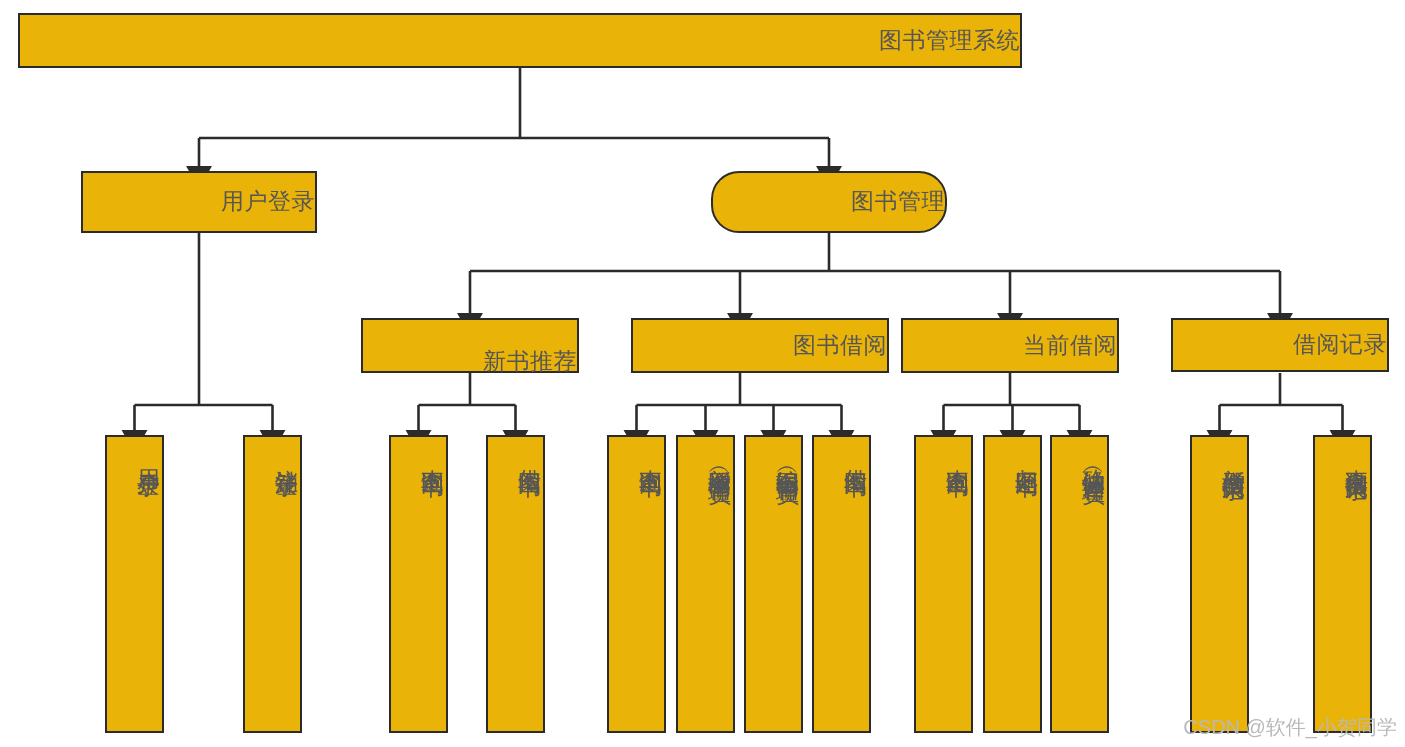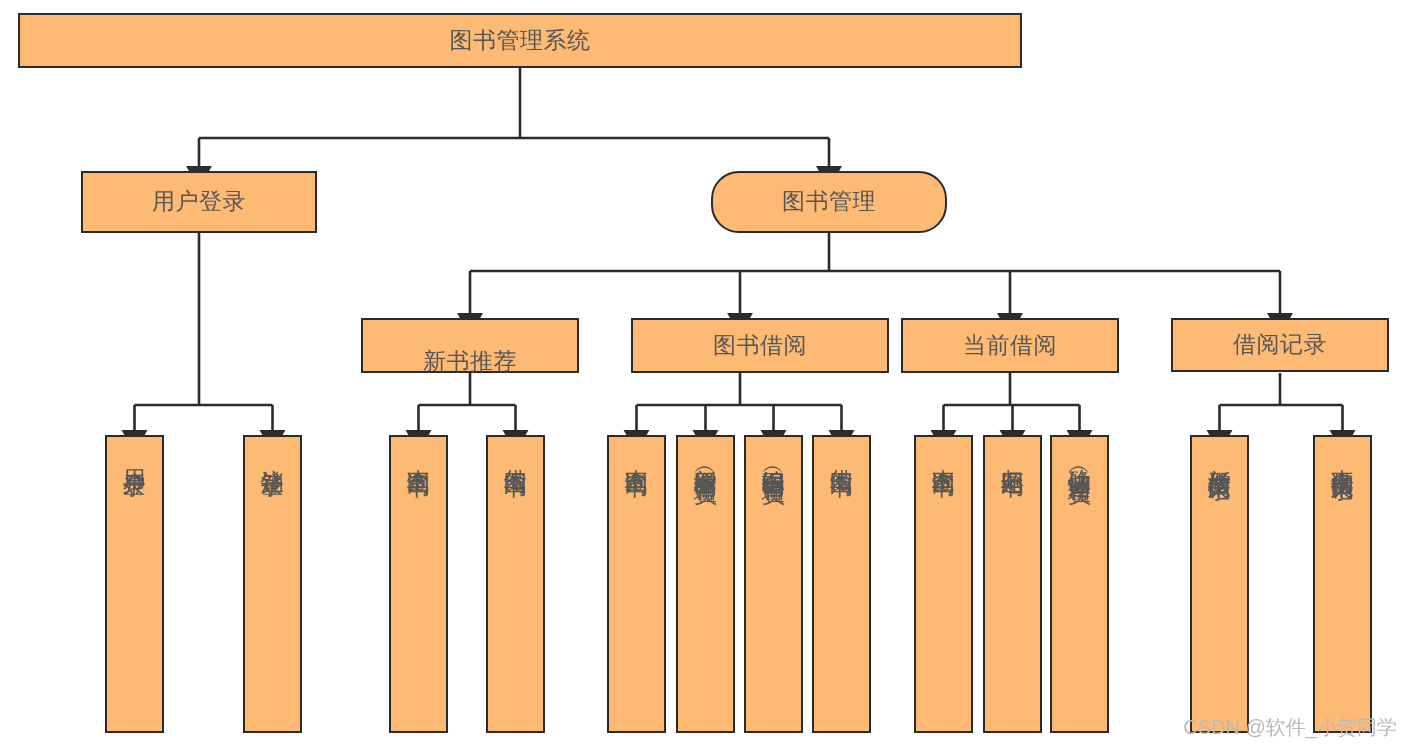--- a/index.html
+++ b/index.html
@@ -22,25 +22,25 @@
     position: absolute;
     left: 0;
     top: 0;
     width: 1405px;
     height: 747px;
     pointer-events: none;
   }
   .node {
     position: absolute;
     box-sizing: border-box;
-    background: #fdba74;
+    background: #eab308;
     border: 2px solid #f9a8d4;
     display: flex;
     align-items: center;
-    justify-content: center;
+    justify-content: flex-end;
     color: #4a4a4a;
     z-index: 2;
   }
   .node .label {
     display: block;
     text-align: center;
     color: #565656;
     line-height: 1.18;
     letter-spacing: 0.5px;
   }

